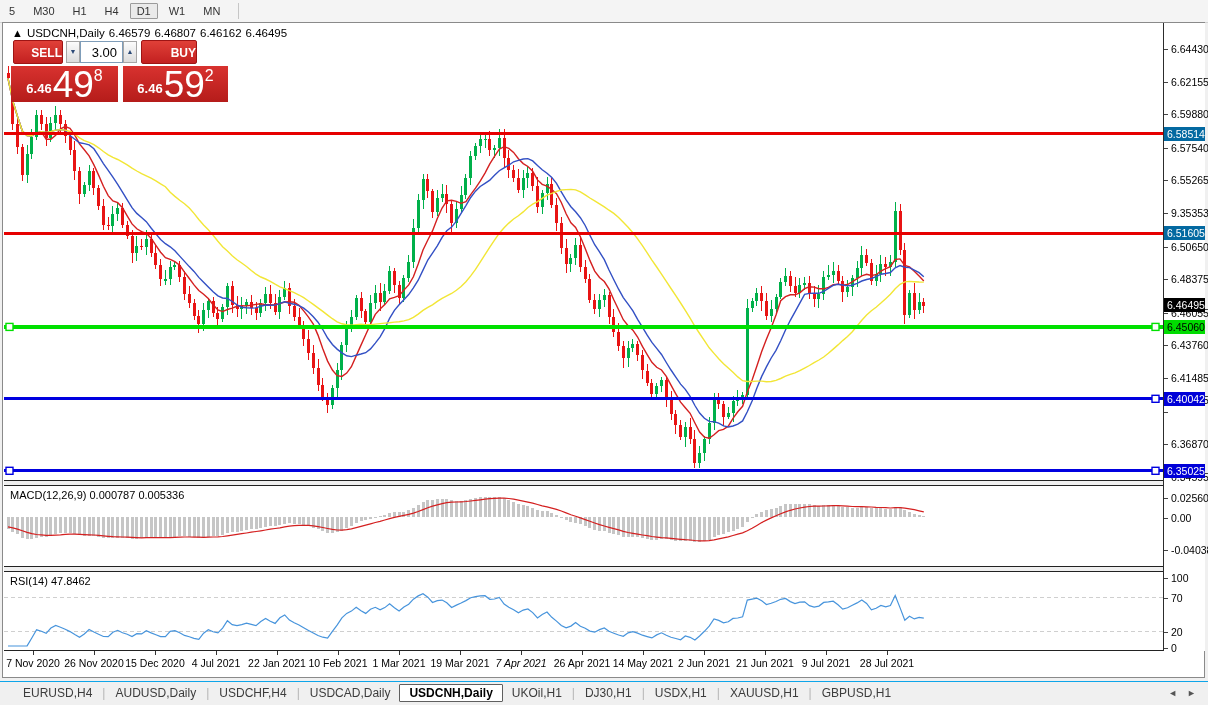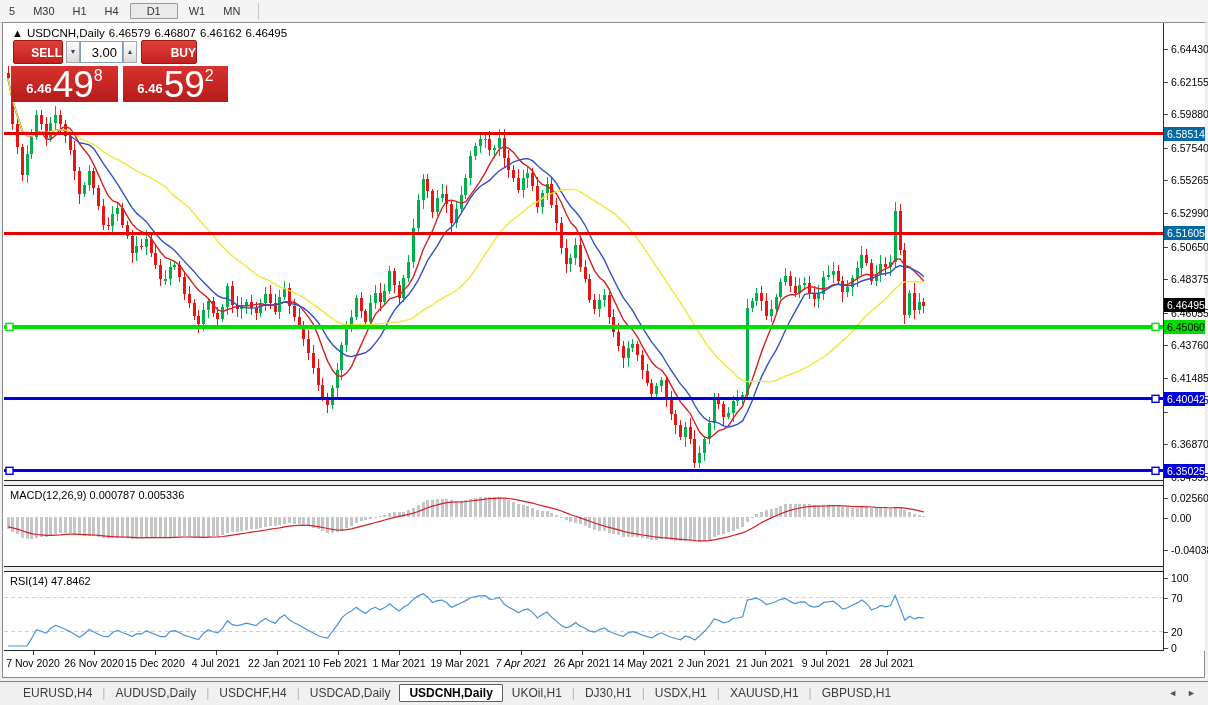--- a/index.html
+++ b/index.html
@@ -5,21 +5,21 @@
   html,body{margin:0;padding:0}
   body{
     width:1208px;height:705px;position:relative;overflow:hidden;
     background:#f0f0f0;font-family:"Liberation Sans",sans-serif;
     -webkit-font-smoothing:antialiased;
   }
   
   .toolbar{position:absolute;left:0;top:0;width:1208px;height:22px;background:#f4f4f4;
     border-bottom:1px solid #d2d2d2;display:flex;align-items:center;font-size:11px;color:#333}
   .tb-item{padding:2px 7px;margin:0 2px;white-space:nowrap}
-  .tb-item.active{background:#eaeaea;border:1px solid #9b9b9b;padding:1px 16px;border-radius:1px}
+  .tb-item.active{background:#eaeaea;border:1px solid #9b9b9b;padding:1px 6px;border-radius:1px}
   .tb-sep{width:1px;height:16px;background:#c6c6c6;margin-left:9px}
   
   .window{position:absolute;left:2px;top:22px;width:1203px;height:656px;background:#fff;
     border:1px solid #8a8a8a;box-sizing:border-box}
   .divider{position:absolute;left:4px;width:1200px;height:6px;background:#efefef;
     border-top:1px solid #222;border-bottom:1px solid #222;box-sizing:border-box;z-index:3}
   .bottomline{position:absolute;left:4px;top:650px;width:1200px;height:1px;background:#222;z-index:3}
   .pane-svg{position:absolute;left:4px;background:#fff}
   
   .chart-title{position:absolute;left:12px;top:27px;font-size:11.5px;color:#000;z-index:6;white-space:nowrap}
@@ -711,21 +711,21 @@
     <div class="ax-label" style="top: 49px;">6.64430</div>
     <div class="ax-tick" style="top: 82px;"></div>
     <div class="ax-label" style="top: 82px;">6.62155</div>
     <div class="ax-tick" style="top: 114px;"></div>
     <div class="ax-label" style="top: 114px;">6.59880</div>
     <div class="ax-tick" style="top: 148px;"></div>
     <div class="ax-label" style="top: 148px;">6.57540</div>
     <div class="ax-tick" style="top: 180px;"></div>
     <div class="ax-label" style="top: 180px;">6.55265</div>
     <div class="ax-tick" style="top: 213px;"></div>
-    <div class="ax-label" style="top: 213px;">6.52990</div>
+    <div class="ax-label" style="top: 213px;">9.35353</div>
     <div class="ax-tick" style="top: 247px;"></div>
     <div class="ax-label" style="top: 247px;">6.50650</div>
     <div class="ax-tick" style="top: 279px;"></div>
     <div class="ax-label" style="top: 279px;">6.48375</div>
     <div class="ax-tick" style="top: 313px;"></div>
     <div class="ax-label" style="top: 313px;">6.46055</div>
     <div class="ax-tick" style="top: 345px;"></div>
     <div class="ax-label" style="top: 345px;">6.43760</div>
     <div class="ax-tick" style="top: 378px;"></div>
     <div class="ax-label" style="top: 378px;">6.41485</div>

